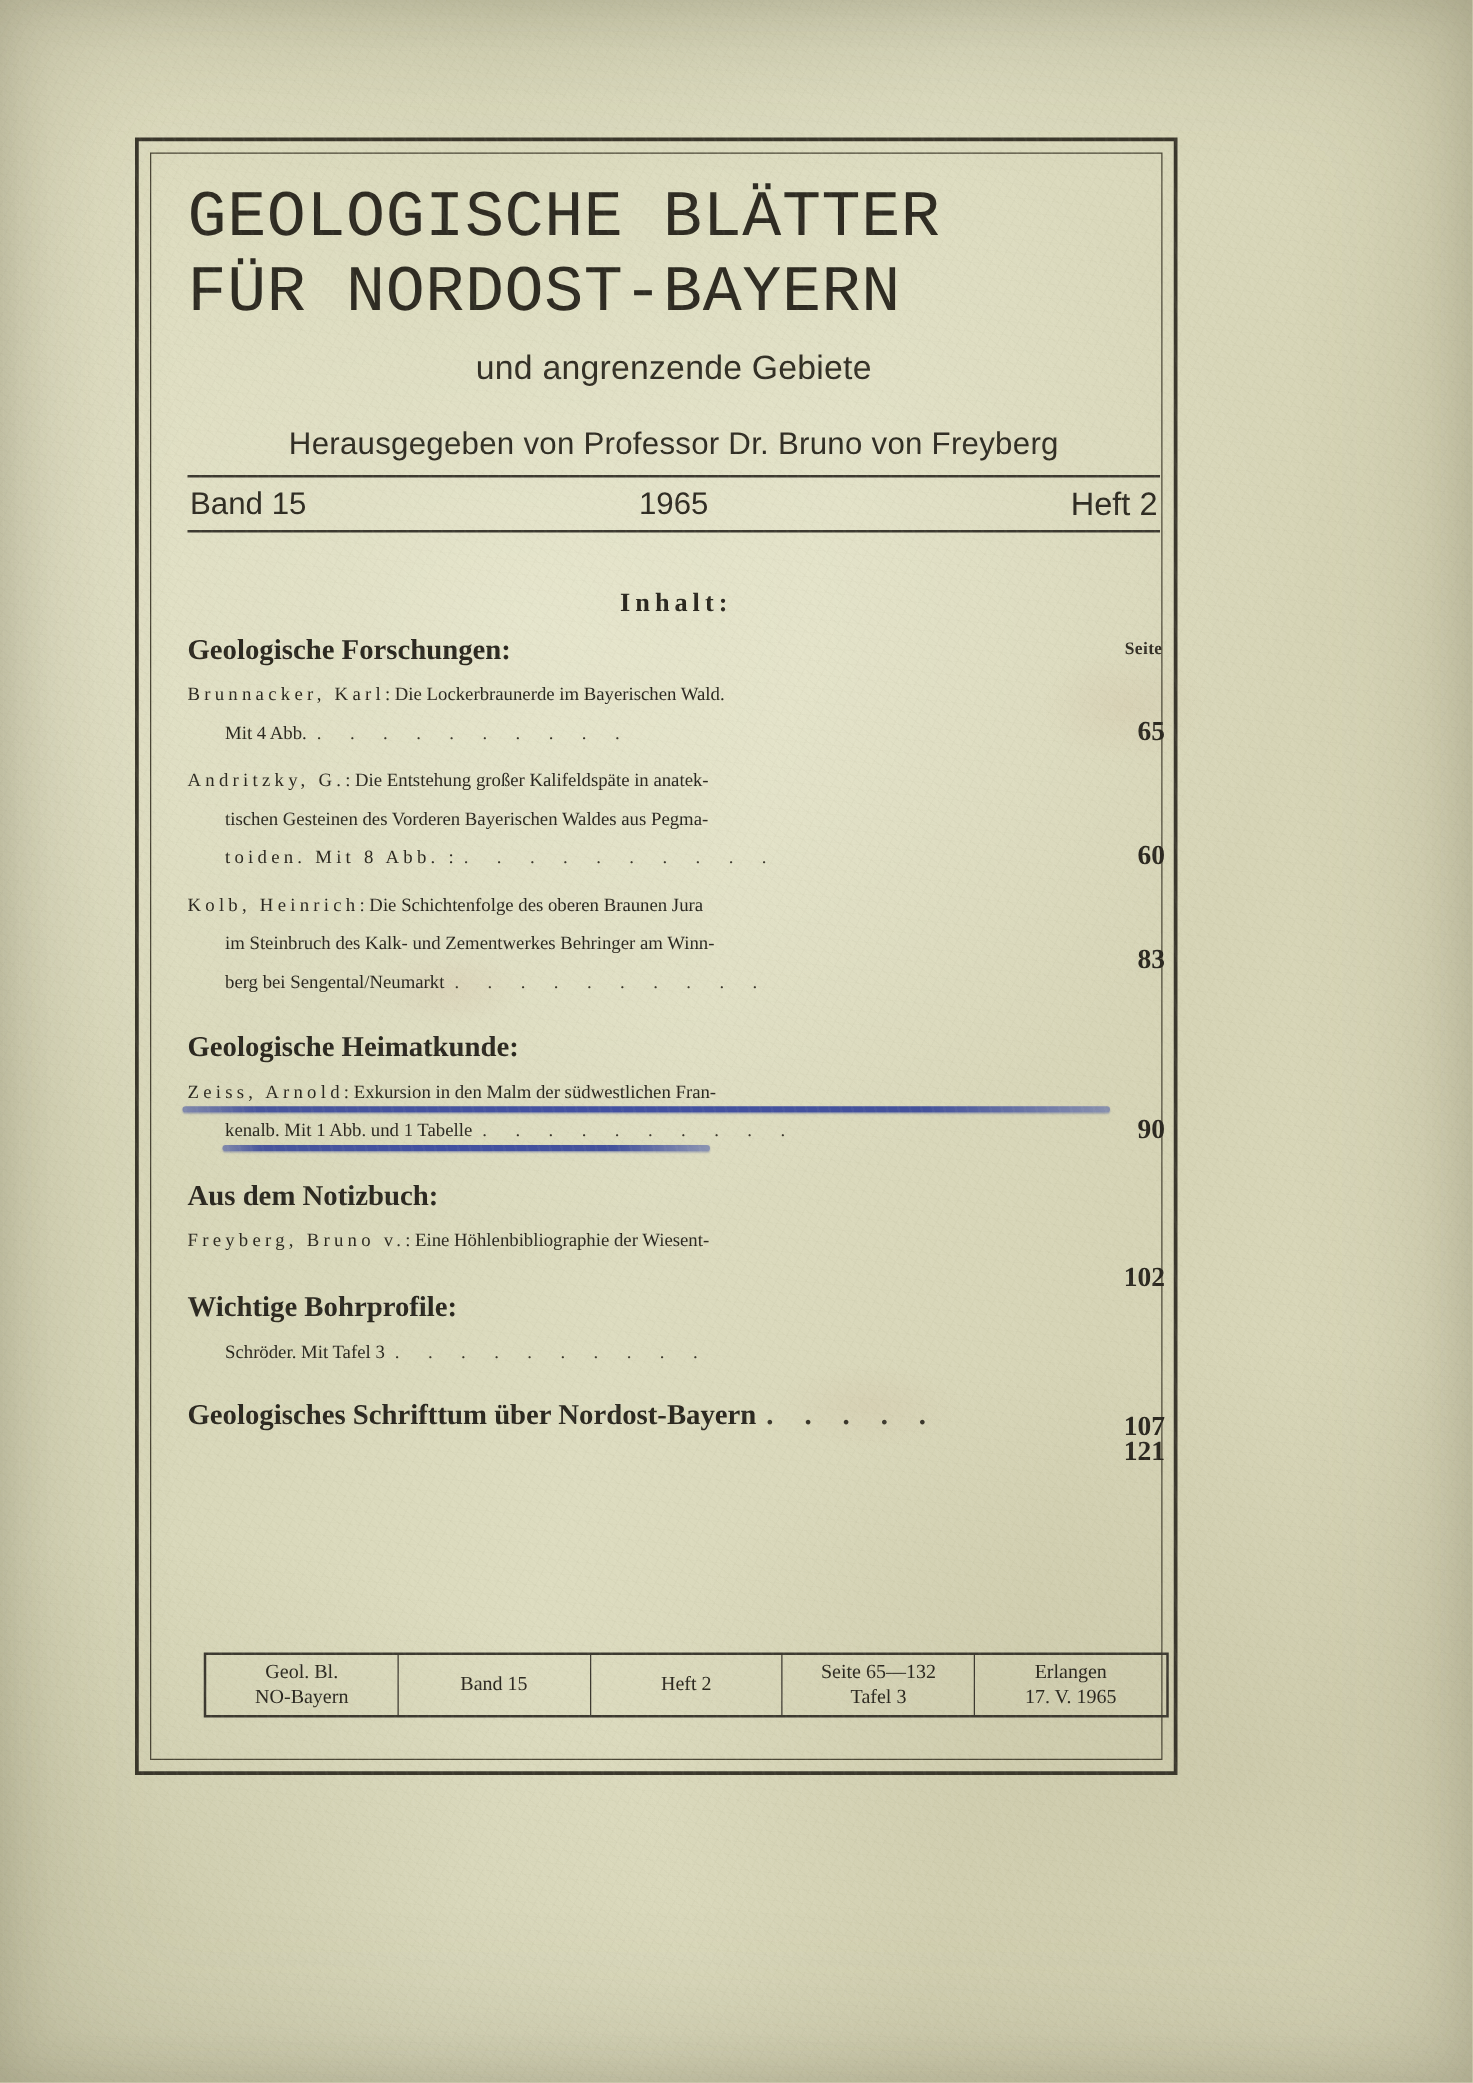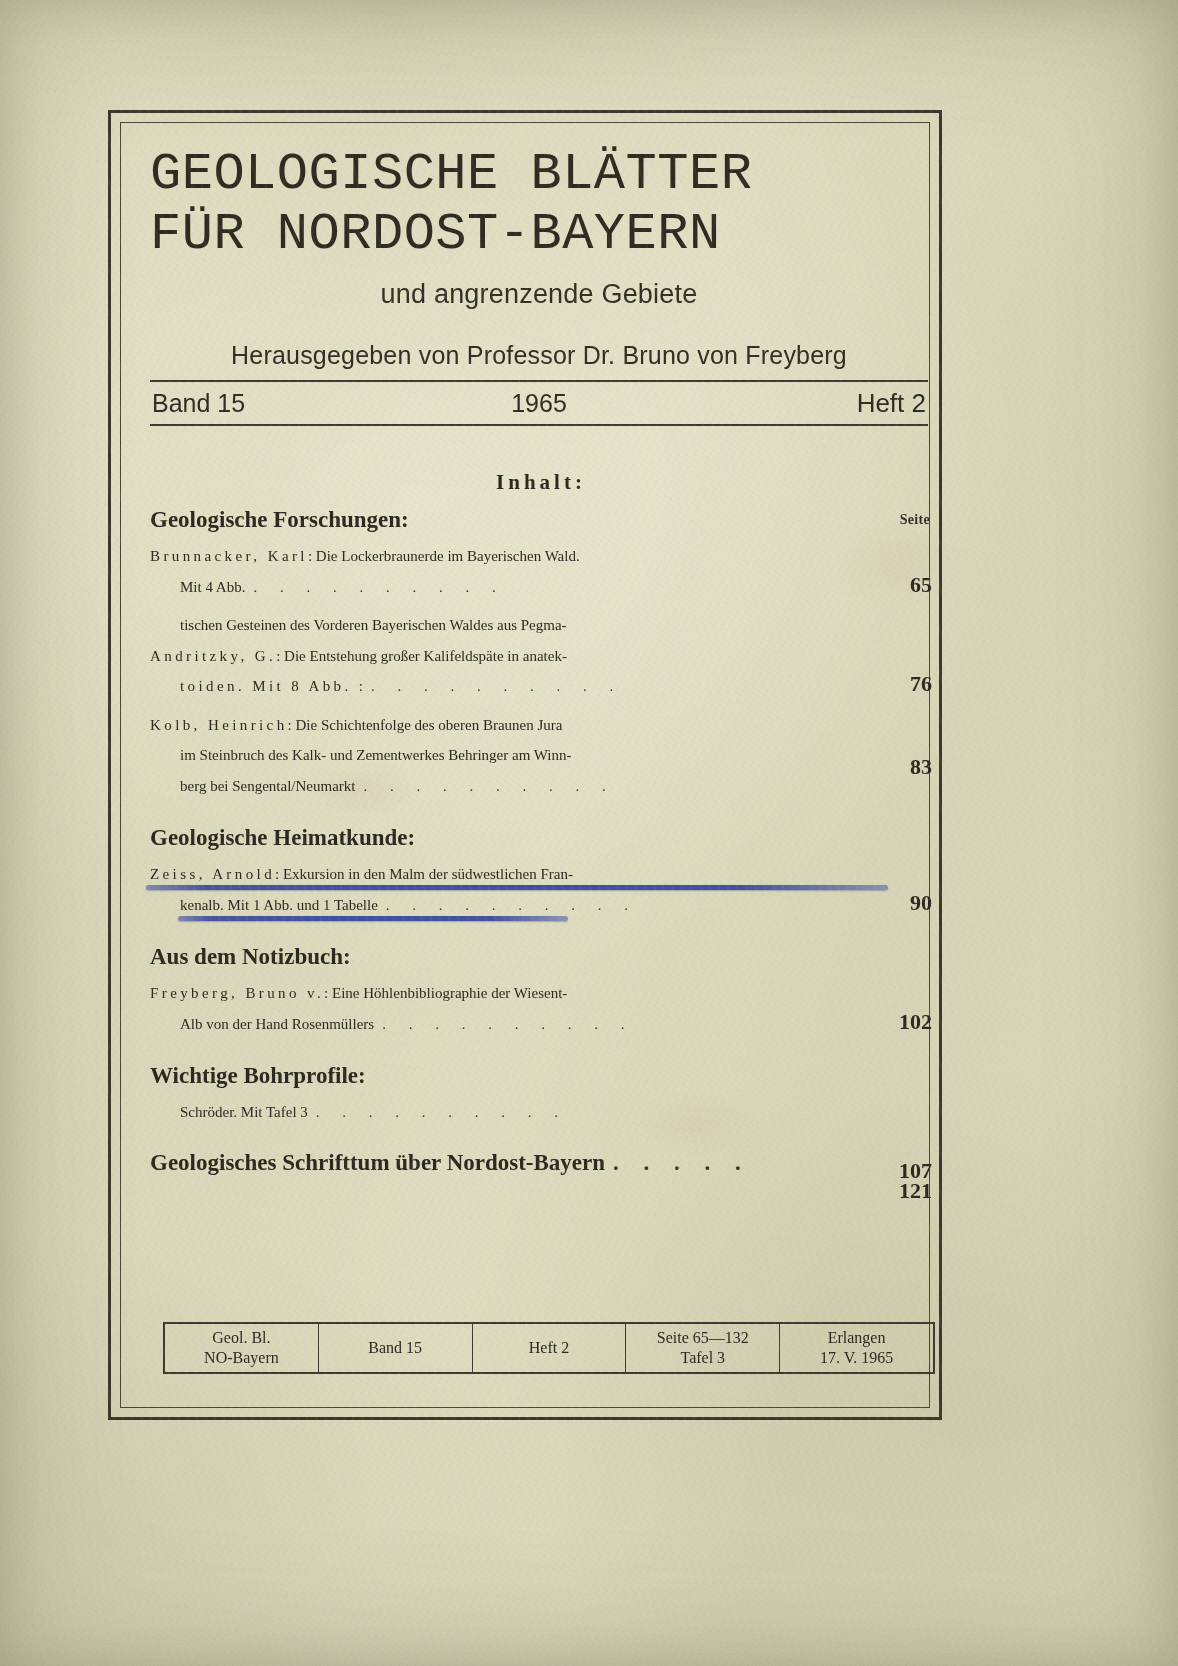--- a/index.html
+++ b/index.html
@@ -278,25 +278,25 @@
         <div class="section-head first">Geologische Forschungen:</div>
         <div class="entry">
           <div class="entry-body">
             <span class="entry-line"><span class="sp">Brunnacker, Karl</span><span>: Die Lockerbraunerde im Bayerischen Wald.</span></span>
             <span class="entry-line indent"><span>Mit 4 Abb.</span><span class="leader">. . . . . . . . . .</span></span>
           </div>
           <div class="page-no" style="top: 30.5px;">65</div>
         </div>
         <div class="entry">
           <div class="entry-body">
+            <span class="entry-line"><span class="sp">Andritzky, G.</span><span>: Die Entstehung großer Kalifeldspäte in anatek-</span></span>
             <span class="entry-line indent"><span>tischen Gesteinen des Vorderen Bayerischen Waldes aus Pegma-</span></span>
-            <span class="entry-line"><span class="sp">Andritzky, G.</span><span>: Die Entstehung großer Kalifeldspäte in anatek-</span></span>
             <span class="entry-line indent"><span class="sp">toiden. Mit 8 Abb.    </span><span>:</span><span class="leader">. . . . . . . . . .</span></span>
           </div>
-          <div class="page-no" style="top: 61px;">76</div>
+          <div class="page-no" style="top: 61px;">60</div>
         </div>
         <div class="entry">
           <div class="entry-body">
             <span class="entry-line"><span class="sp">Kolb, Heinrich</span><span>: Die Schichtenfolge des oberen Braunen Jura</span></span>
             <span class="entry-line indent"><span>im Steinbruch des Kalk- und Zementwerkes Behringer am Winn-</span></span>
             <span class="entry-line indent"><span>berg bei Sengental/Neumarkt</span><span class="leader">. . . . . . . . . .</span></span>
           </div>
           <div class="page-no" style="top: 44px; font-family: Liberation Serif, serif;">83</div>
         </div>
         <div class="section-head">Geologische Heimatkunde:</div>
@@ -306,21 +306,20 @@
             <span class="entry-line indent"><span>kenalb. Mit 1 Abb. und 1 Tabelle</span><span class="leader">. . . . . . . . . .</span></span>
           </div>
           <div class="page-no" style="top: 30.5px;">90</div>
           <div class="pen-underline" style="left: -4px; width: 742px; top: 26px;"></div>
           <div class="pen-underline" style="left: 28px; width: 390px; top: 57px;"></div>
         </div>
         <div class="section-head">Aus dem Notizbuch:</div>
         <div class="entry">
           <div class="entry-body">
             <span class="entry-line"><span class="sp">Freyberg, Bruno v.</span><span>: Eine Höhlenbibliographie der Wiesent-</span></span>
-            <span class="entry-line indent"><span>Alb von der Hand Rosenmüllers</span><span class="leader">. . . . . . . . . .</span></span>
           </div>
           <div class="page-no" style="top: 30.5px;">102</div>
         </div>
         <div class="section-head">Wichtige Bohrprofile:</div>
         <div class="entry">
           <div class="entry-body">
             <span class="entry-line indent"><span>Schröder. Mit Tafel 3</span><span class="leader">. . . . . . . . . .</span></span>
           </div>
           <div class="page-no" style="top: 61px;">107</div>
         </div>

